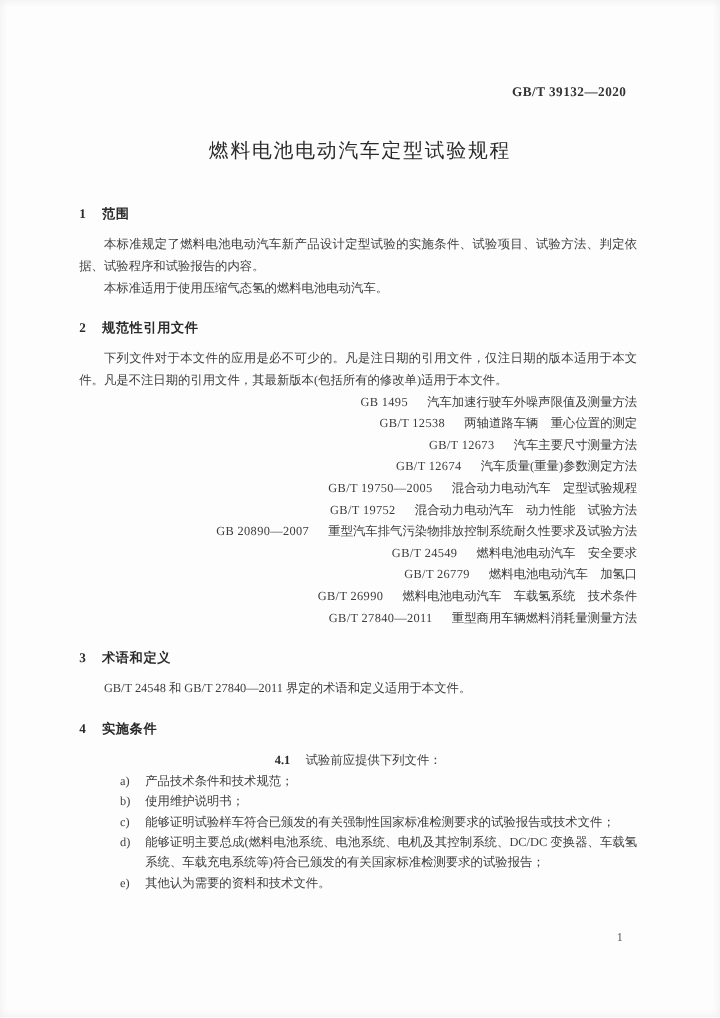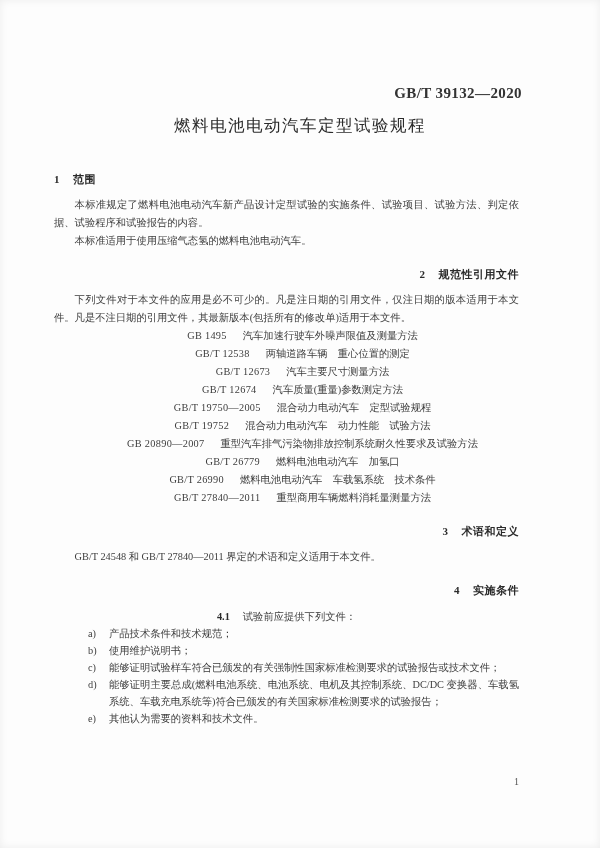--- a/index.html
+++ b/index.html
@@ -13,62 +13,62 @@
     height: 848px;
     margin: 0;
     background: #fdfdfd;
     box-shadow: inset 0 0 8px rgba(0,0,0,0.07);
     font-family: "Liberation Serif", "DejaVu Serif", serif;
     color: #3d3d3d;
     overflow: hidden;
   }
   .header-row {
     position: absolute;
-    top: 85px;
+    top: 71px;
     right: 78px;
-    font-size: 15px;
+    font-size: 11px;
     letter-spacing: 0.4px;
     font-weight: bold;
     color: #333333;
   }
   .doc-title {
     position: absolute;
     top: 115px;
     left: 0;
     width: 100%;
     text-align: center;
     font-size: 16.5px;
     font-weight: normal;
     letter-spacing: 1.5px;
     color: #2b2b2b;
   }
   .content {
     position: absolute;
     top: 171px;
-    left: 54px;
+    left: 66px;
     width: 465px;
     font-size: 10.3px;
     line-height: 18px;
     text-align: justify;
   }
   .section-heading {
     margin: 0;
     font-size: 11px;
     line-height: 16px;
     font-weight: bold;
     color: #2b2b2b;
     text-align: left;
     letter-spacing: 0.5px;
   }
   .section-heading .sec-num { margin-right: 13px; }
-  .mt16 { margin-top: 16px; text-align: right; }
+  .mt16 { margin-top: 16px; }
   .paras { margin-top: 9px; }
   .para { margin: 0; text-indent: 2em; }
   .ref-list { margin-top: 0; }
-  .ref-line { padding-left: 32px; line-height: 18px; text-align: center; }
+  .ref-line { padding-left: 32px; line-height: 18px; text-align: right; }
   .ref-code { display: inline-block; margin-right: 16px; letter-spacing: 0.3px; }
   .clause { margin-top: 10px; line-height: 17px; text-align: center; }
   .clause-num { font-weight: bold; color: #2b2b2b; margin-right: 13px; }
   .doc-list { margin-top: 0; }
   .doc-item { display: flex; margin-left: 34px; line-height: 17px; }
   .doc-item .marker { flex: none; width: 21px; }
   .doc-item .item-text { flex: 1; text-align: justify; }
   .page-number {
     position: absolute;
     top: 776px;
@@ -99,20 +99,21 @@
       <p class="para">下列文件对于本文件的应用是必不可少的。凡是注日期的引用文件，仅注日期的版本适用于本文件。凡是不注日期的引用文件，其最新版本(包括所有的修改单)适用于本文件。</p>
     </div>
     <div class="ref-list">
       <div class="ref-line"><span class="ref-code">GB 1495</span><span>汽车加速行驶车外噪声限值及测量方法</span></div>
       <div class="ref-line"><span class="ref-code">GB/T 12538</span><span>两轴道路车辆　重心位置的测定</span></div>
       <div class="ref-line"><span class="ref-code">GB/T 12673</span><span>汽车主要尺寸测量方法</span></div>
       <div class="ref-line"><span class="ref-code">GB/T 12674</span><span>汽车质量(重量)参数测定方法</span></div>
       <div class="ref-line"><span class="ref-code">GB/T 19750—2005</span><span>混合动力电动汽车　定型试验规程</span></div>
       <div class="ref-line"><span class="ref-code">GB/T 19752</span><span>混合动力电动汽车　动力性能　试验方法</span></div>
       <div class="ref-line"><span class="ref-code">GB 20890—2007</span><span>重型汽车排气污染物排放控制系统耐久性要求及试验方法</span></div>
+      <div class="ref-line"><span class="ref-code">GB/T 24549</span><span>燃料电池电动汽车　安全要求</span></div>
       <div class="ref-line"><span class="ref-code">GB/T 26779</span><span>燃料电池电动汽车　加氢口</span></div>
       <div class="ref-line"><span class="ref-code">GB/T 26990</span><span>燃料电池电动汽车　车载氢系统　技术条件</span></div>
       <div class="ref-line"><span class="ref-code">GB/T 27840—2011</span><span>重型商用车辆燃料消耗量测量方法</span></div>
     </div>
 
     <h2 class="section-heading mt16"><span class="sec-num">3</span><span>术语和定义</span></h2>
     <div class="paras">
       <p class="para">GB/T 24548 和 GB/T 27840—2011 界定的术语和定义适用于本文件。</p>
     </div>
 

